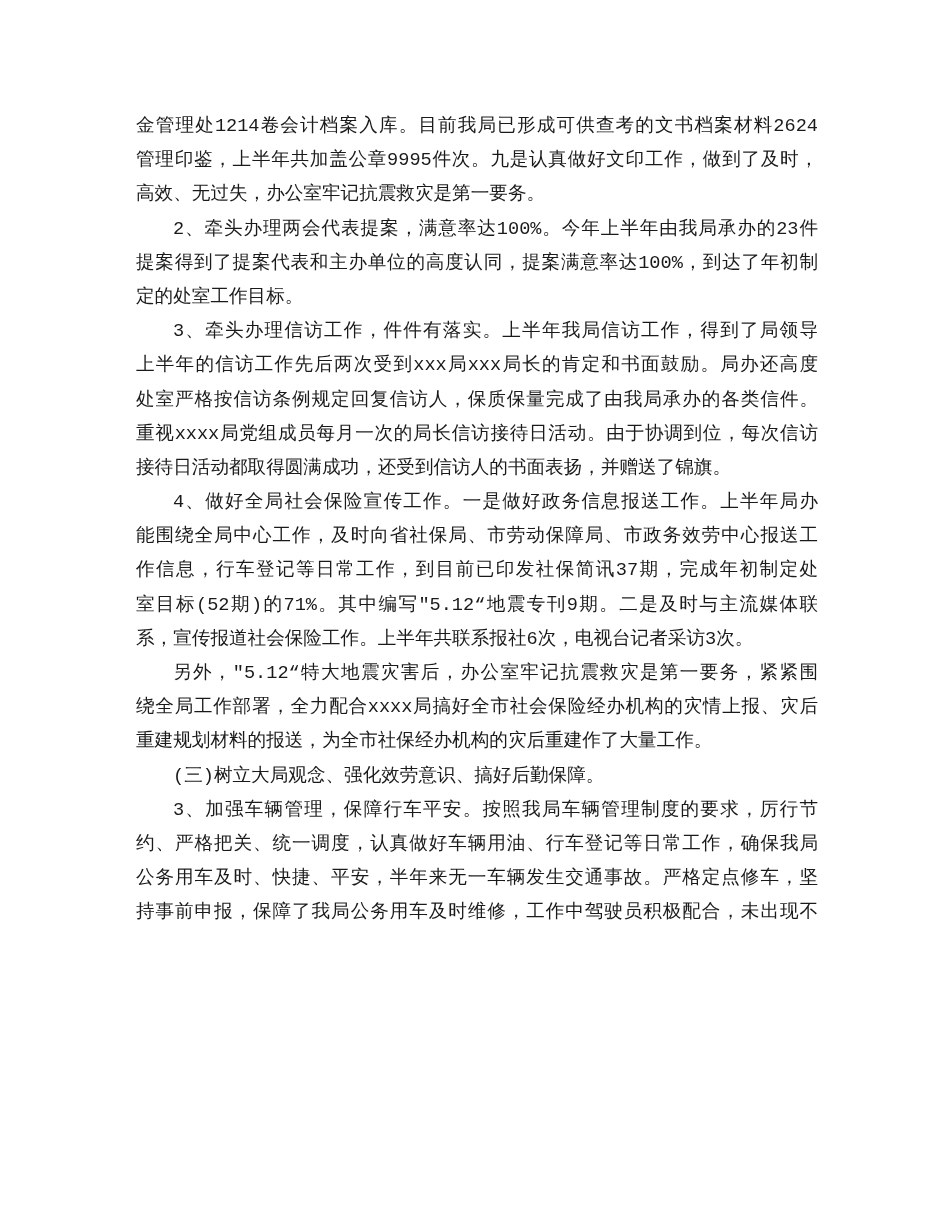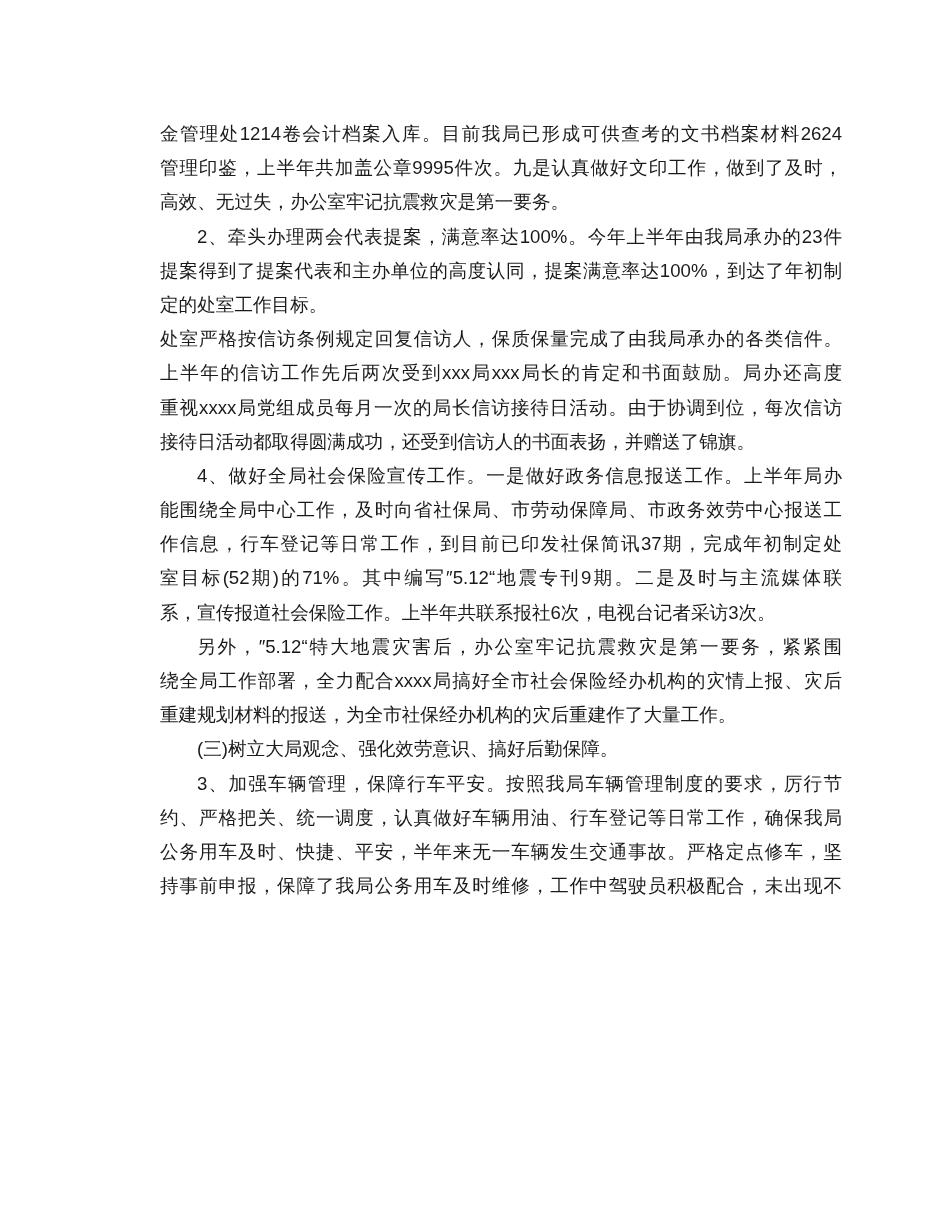--- a/index.html
+++ b/index.html
@@ -1,25 +1,24 @@
 <!DOCTYPE html>
 <html><head>
   <meta charset="utf-8">
   <style>
     html, body { margin: 0; padding: 0; background: #ffffff; }
     body { width: 950px; height: 1230px; position: relative; overflow: hidden; }
     .page {
       position: absolute;
       left: 136px;
-      top: 117px;
+      top: 110px;
       width: 682px;
-      font-family: Liberation Sans, sans-serif;
+      font-family: Liberation Mono, monospace;
       font-size: 18.6px;
       color: #1a1a1a;
-      margin-left: 24px;
     }
     .line {
       height: 34.2px;
       line-height: 34.2px;
       white-space: nowrap;
       text-align: justify;
       text-align-last: justify;
       letter-spacing: 0;
     }
     .line.last { text-align-last: left; }
@@ -35,22 +34,23 @@
     <div class="line last">高效、无过失，办公室牢记抗震救灾是第一要务。</div>
   </div>
 
   <div>
     <div class="line indent">2、牵头办理两会代表提案，满意率达100%。今年上半年由我局承办的23件</div>
     <div class="line">提案得到了提案代表和主办单位的高度认同，提案满意率达100%，到达了年初制</div>
     <div class="line last">定的处室工作目标。</div>
   </div>
 
   <div>
+    <div class="line indent">3、牵头办理信访工作，件件有落实。上半年我局信访工作，得到了局领导</div>
+    <div class="line">上半年的信访工作先后两次受到xxx局xxx局长的肯定和书面鼓励。局办还高度</div>
     <div class="line">处室严格按信访条例规定回复信访人，保质保量完成了由我局承办的各类信件。</div>
-    <div class="line">上半年的信访工作先后两次受到xxx局xxx局长的肯定和书面鼓励。局办还高度</div>
     <div class="line">重视xxxx局党组成员每月一次的局长信访接待日活动。由于协调到位，每次信访</div>
     <div class="line last">接待日活动都取得圆满成功，还受到信访人的书面表扬，并赠送了锦旗。</div>
   </div>
 
   <div>
     <div class="line indent">4、做好全局社会保险宣传工作。一是做好政务信息报送工作。上半年局办</div>
     <div class="line">能围绕全局中心工作，及时向省社保局、市劳动保障局、市政务效劳中心报送工</div>
     <div class="line">作信息，行车登记等日常工作，到目前已印发社保简讯37期，完成年初制定处</div>
     <div class="line">室目标(52期)的71%。其中编写″5.12“地震专刊9期。二是及时与主流媒体联</div>
     <div class="line last">系，宣传报道社会保险工作。上半年共联系报社6次，电视台记者采访3次。</div>

